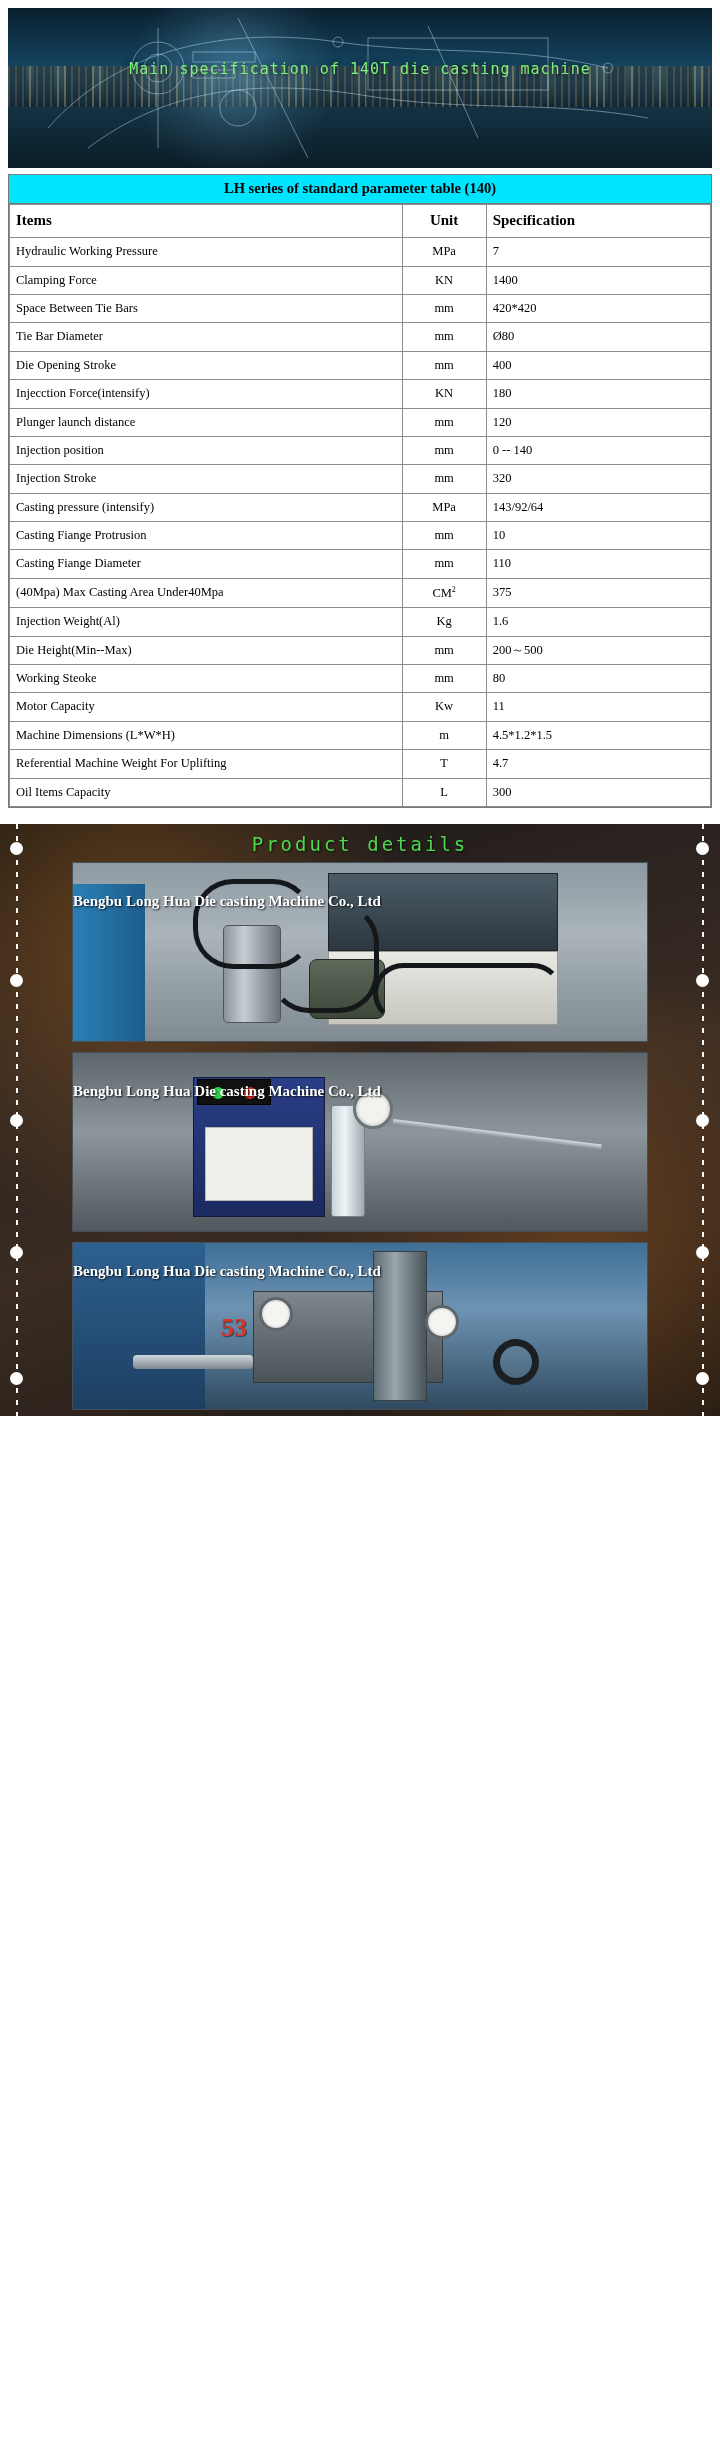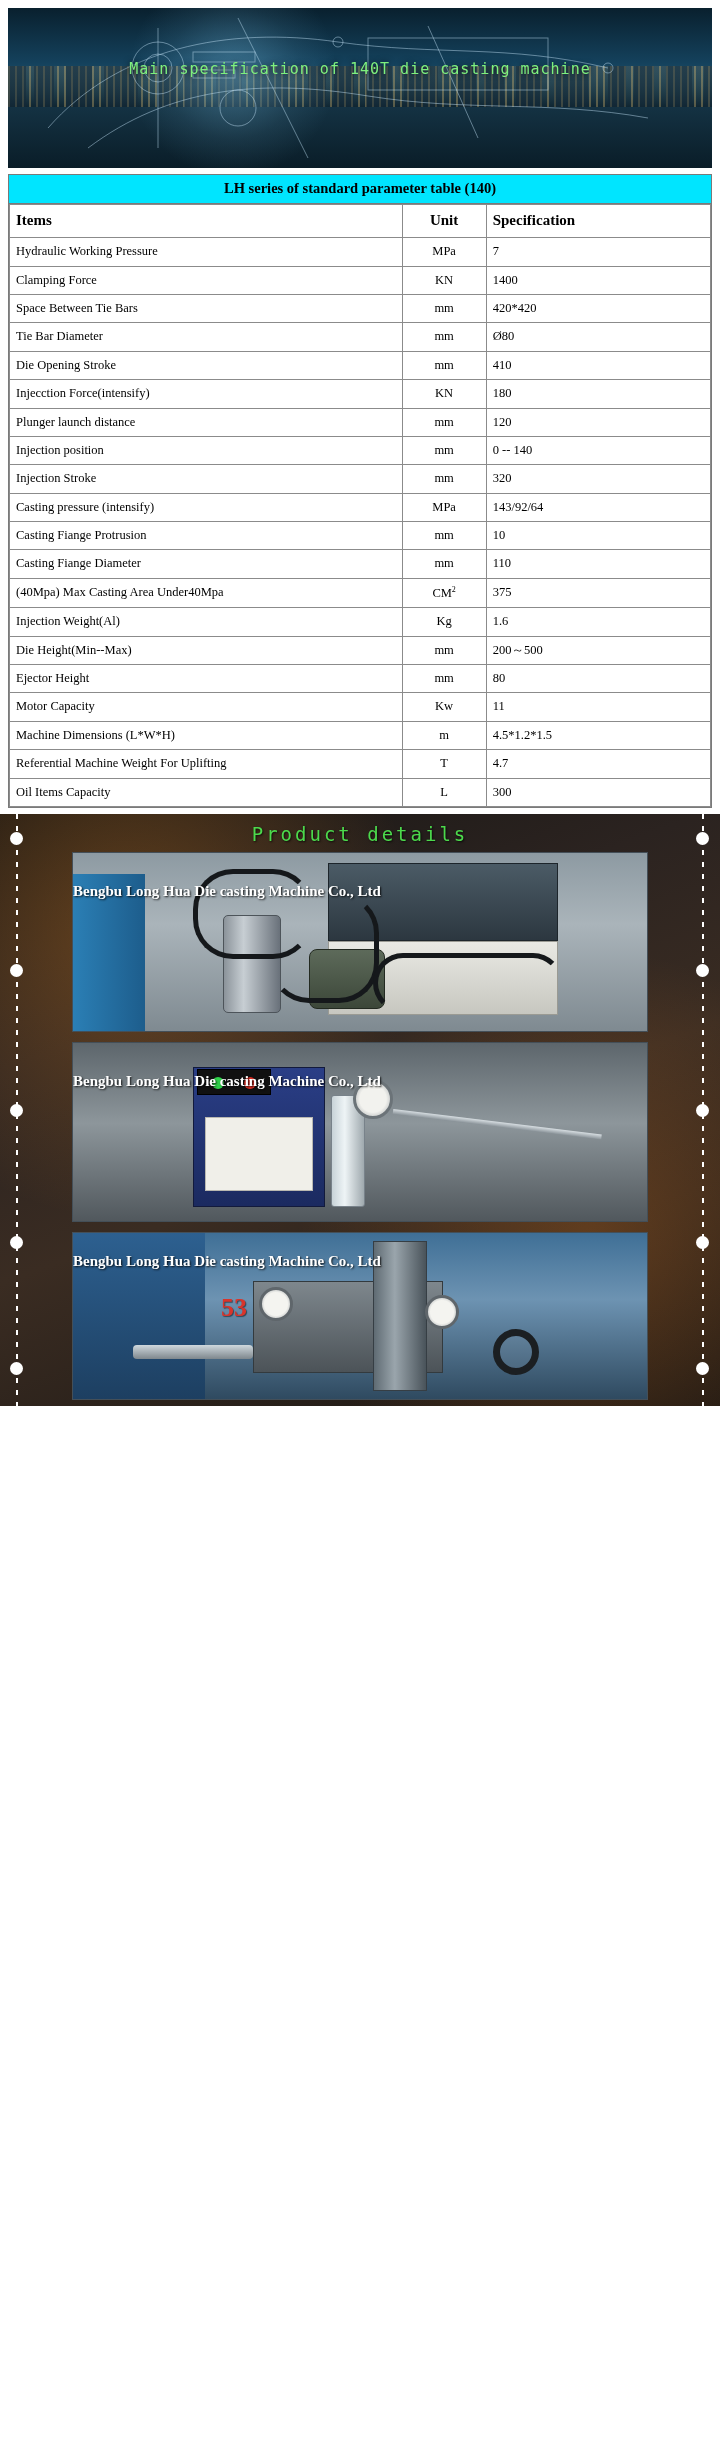--- a/index.html
+++ b/index.html
@@ -107,21 +107,21 @@
   }
   table.spec col.c-item  { width: 56%; }
   table.spec col.c-unit  { width: 12%; }
   table.spec col.c-spec  { width: 32%; }
   table.spec td.unit, table.spec th.unit { text-align: center; }
   .sup { font-size: 8px; vertical-align: super; }
 
   
   .details {
     position: relative;
-    margin-top: 6px;
+    margin-top: 16px;
     height: 592px;
     background:
       radial-gradient(circle at 18% 20%, rgba(255,150,40,0.30), rgba(0,0,0,0) 38%),
       radial-gradient(circle at 82% 72%, rgba(255,140,40,0.25), rgba(0,0,0,0) 40%),
       linear-gradient(160deg, #171513 0%, #2b2320 30%, #3a2c22 55%, #1a1613 100%);
     overflow: hidden;
   }
   .details-title {
     position: relative;
     text-align: center;
@@ -278,21 +278,21 @@
     background: radial-gradient(circle, #f4f4f0 58%, #8d9398 100%);
     border: 3px solid #5f666b;
   }
   .p3-wheel {
     position: absolute; left: 420px; top: 96px; width: 46px; height: 46px;
     border-radius: 50%;
     border: 7px solid #1b1f22;
     background: rgba(255,255,255,0.06);
   }
   .p3-num {
-    position: absolute; left: 148px; top: 60px;
+    position: absolute; left: 148px; top: 70px;
     color: #d9342b; font-family: "Liberation Serif", serif;
     font-size: 26px; font-weight: bold;
     text-shadow: 1px 1px 1px rgba(0,0,0,.5);
   }
   .p3-pipe {
     position: absolute; left: 60px; top: 112px; width: 120px; height: 14px;
     background: linear-gradient(180deg, #cfd8dd, #7e878d);
     border-radius: 4px;
   }
 </style>
@@ -356,21 +356,21 @@
           <td>420*420</td>
         </tr>
       <tr>
           <td>Tie Bar Diameter</td>
           <td class="unit">mm</td>
           <td>Ø80</td>
         </tr>
       <tr>
           <td>Die Opening Stroke</td>
           <td class="unit">mm</td>
-          <td>410</td>
+          <td>400</td>
         </tr>
       <tr>
           <td>Injecction Force(intensify)</td>
           <td class="unit">KN</td>
           <td>180</td>
         </tr>
       <tr>
           <td>Plunger launch distance</td>
           <td class="unit">mm</td>
           <td>120</td>
@@ -409,21 +409,21 @@
           <td>Injection Weight(Al)</td>
           <td class="unit">Kg</td>
           <td>1.6</td>
         </tr>
       <tr>
           <td>Die Height(Min--Max)</td>
           <td class="unit">mm</td>
           <td>200～500</td>
         </tr>
       <tr>
-          <td>Ejector Height</td>
+          <td>Working Steoke</td>
           <td class="unit">mm</td>
           <td>80</td>
         </tr>
       <tr>
           <td>Motor Capacity</td>
           <td class="unit">Kw</td>
           <td>11</td>
         </tr>
       <tr>
           <td>Machine Dimensions   (L*W*H)</td>

